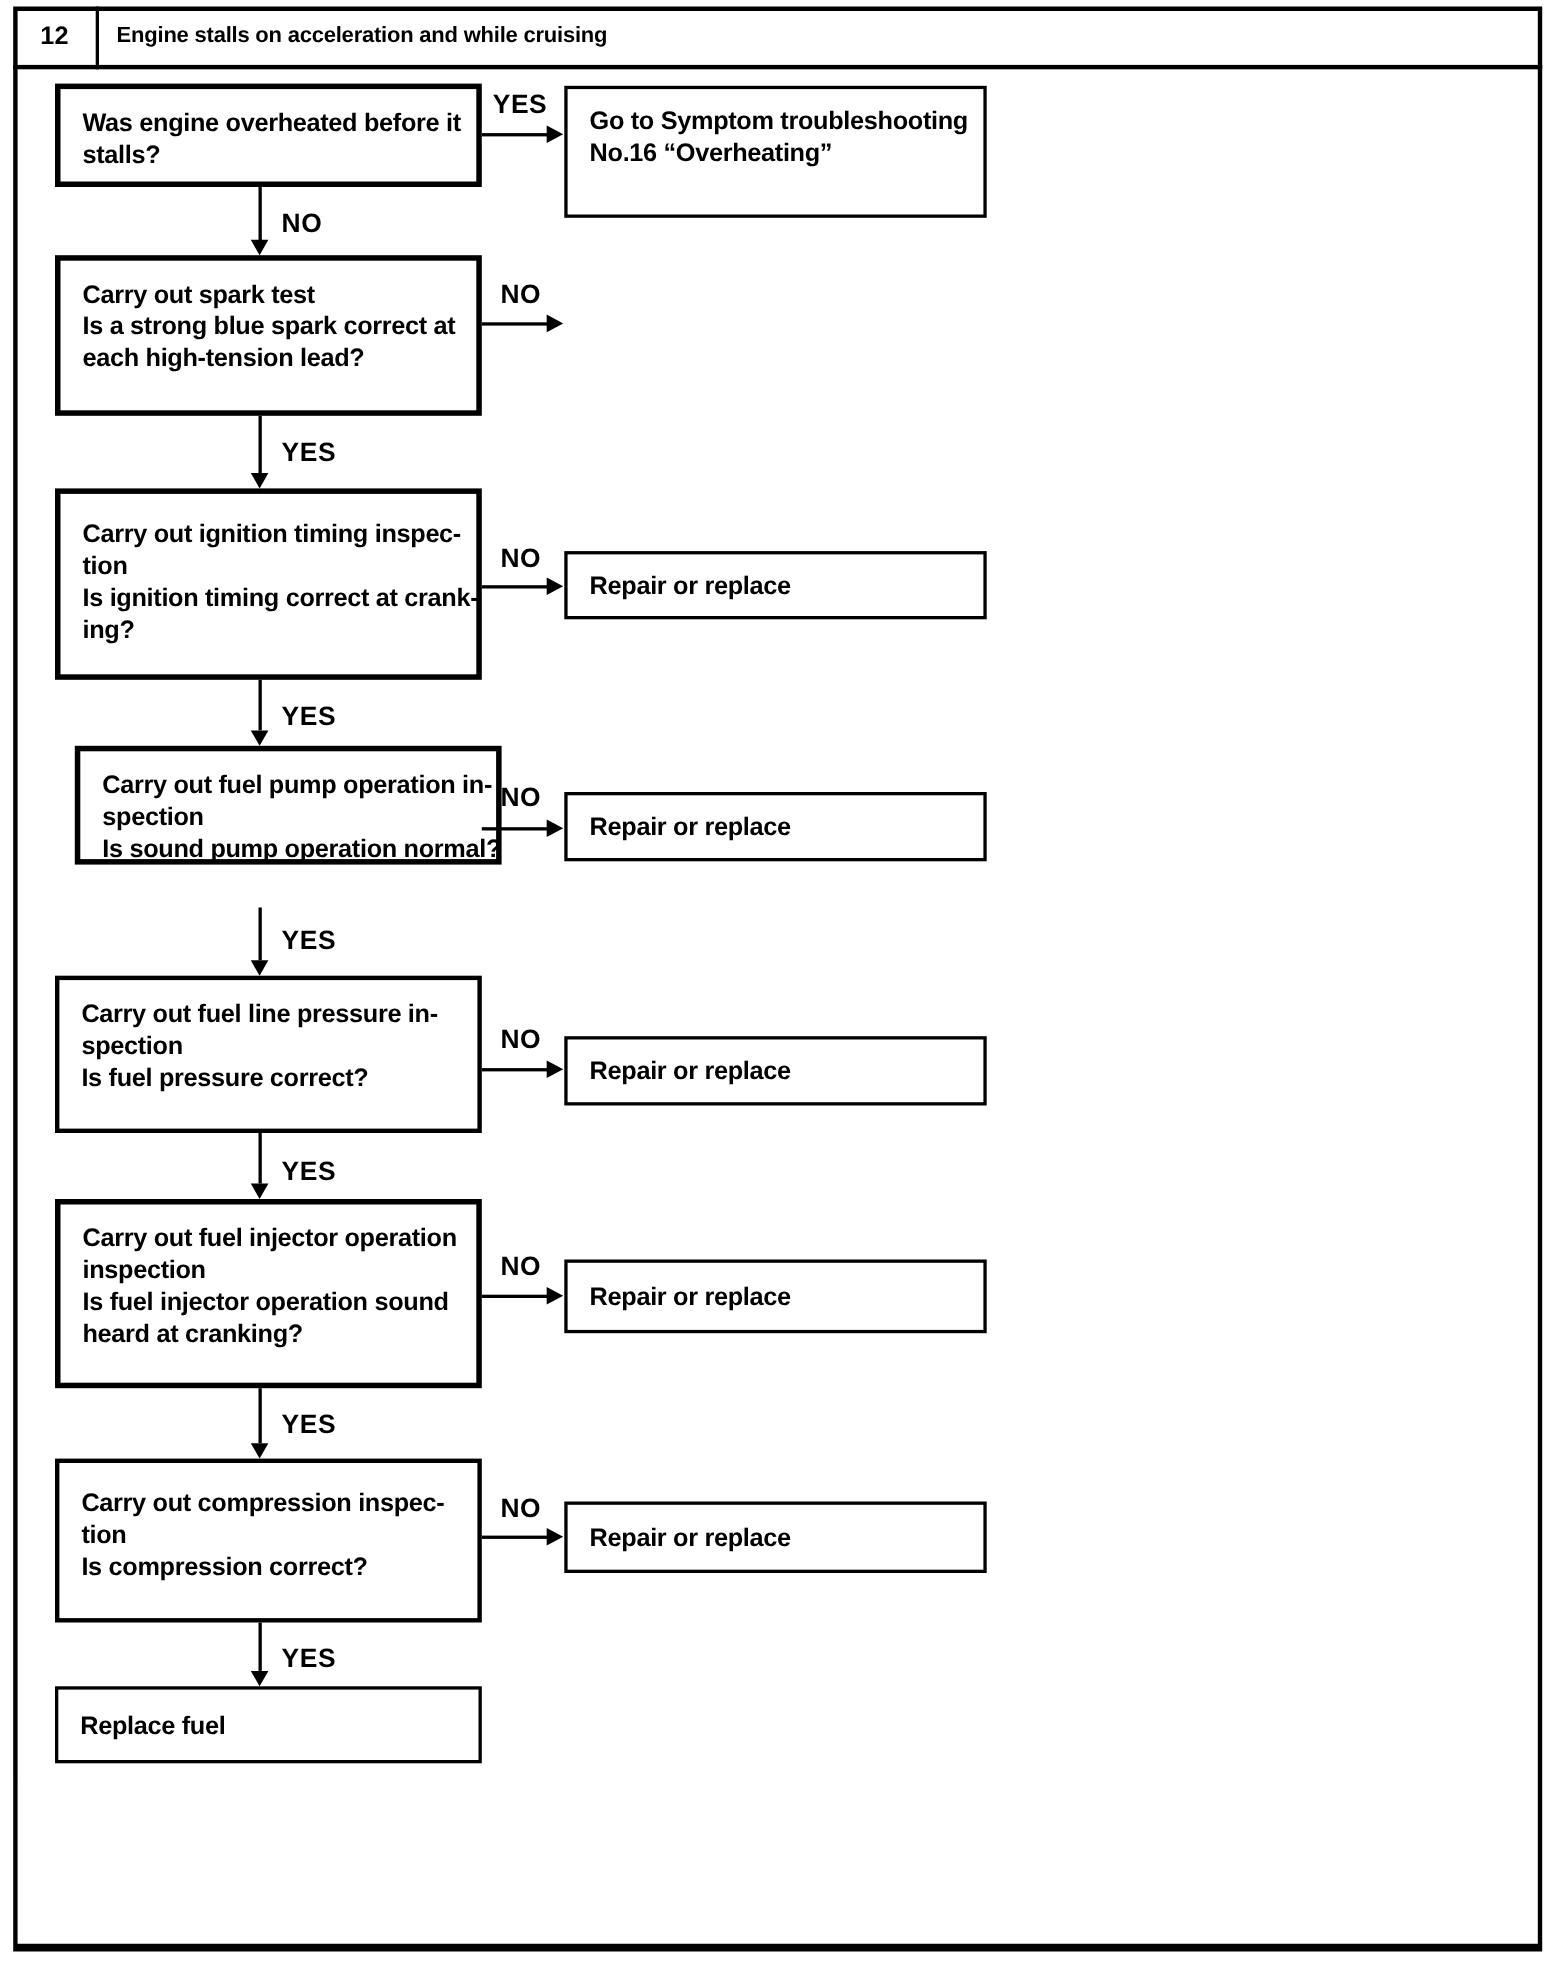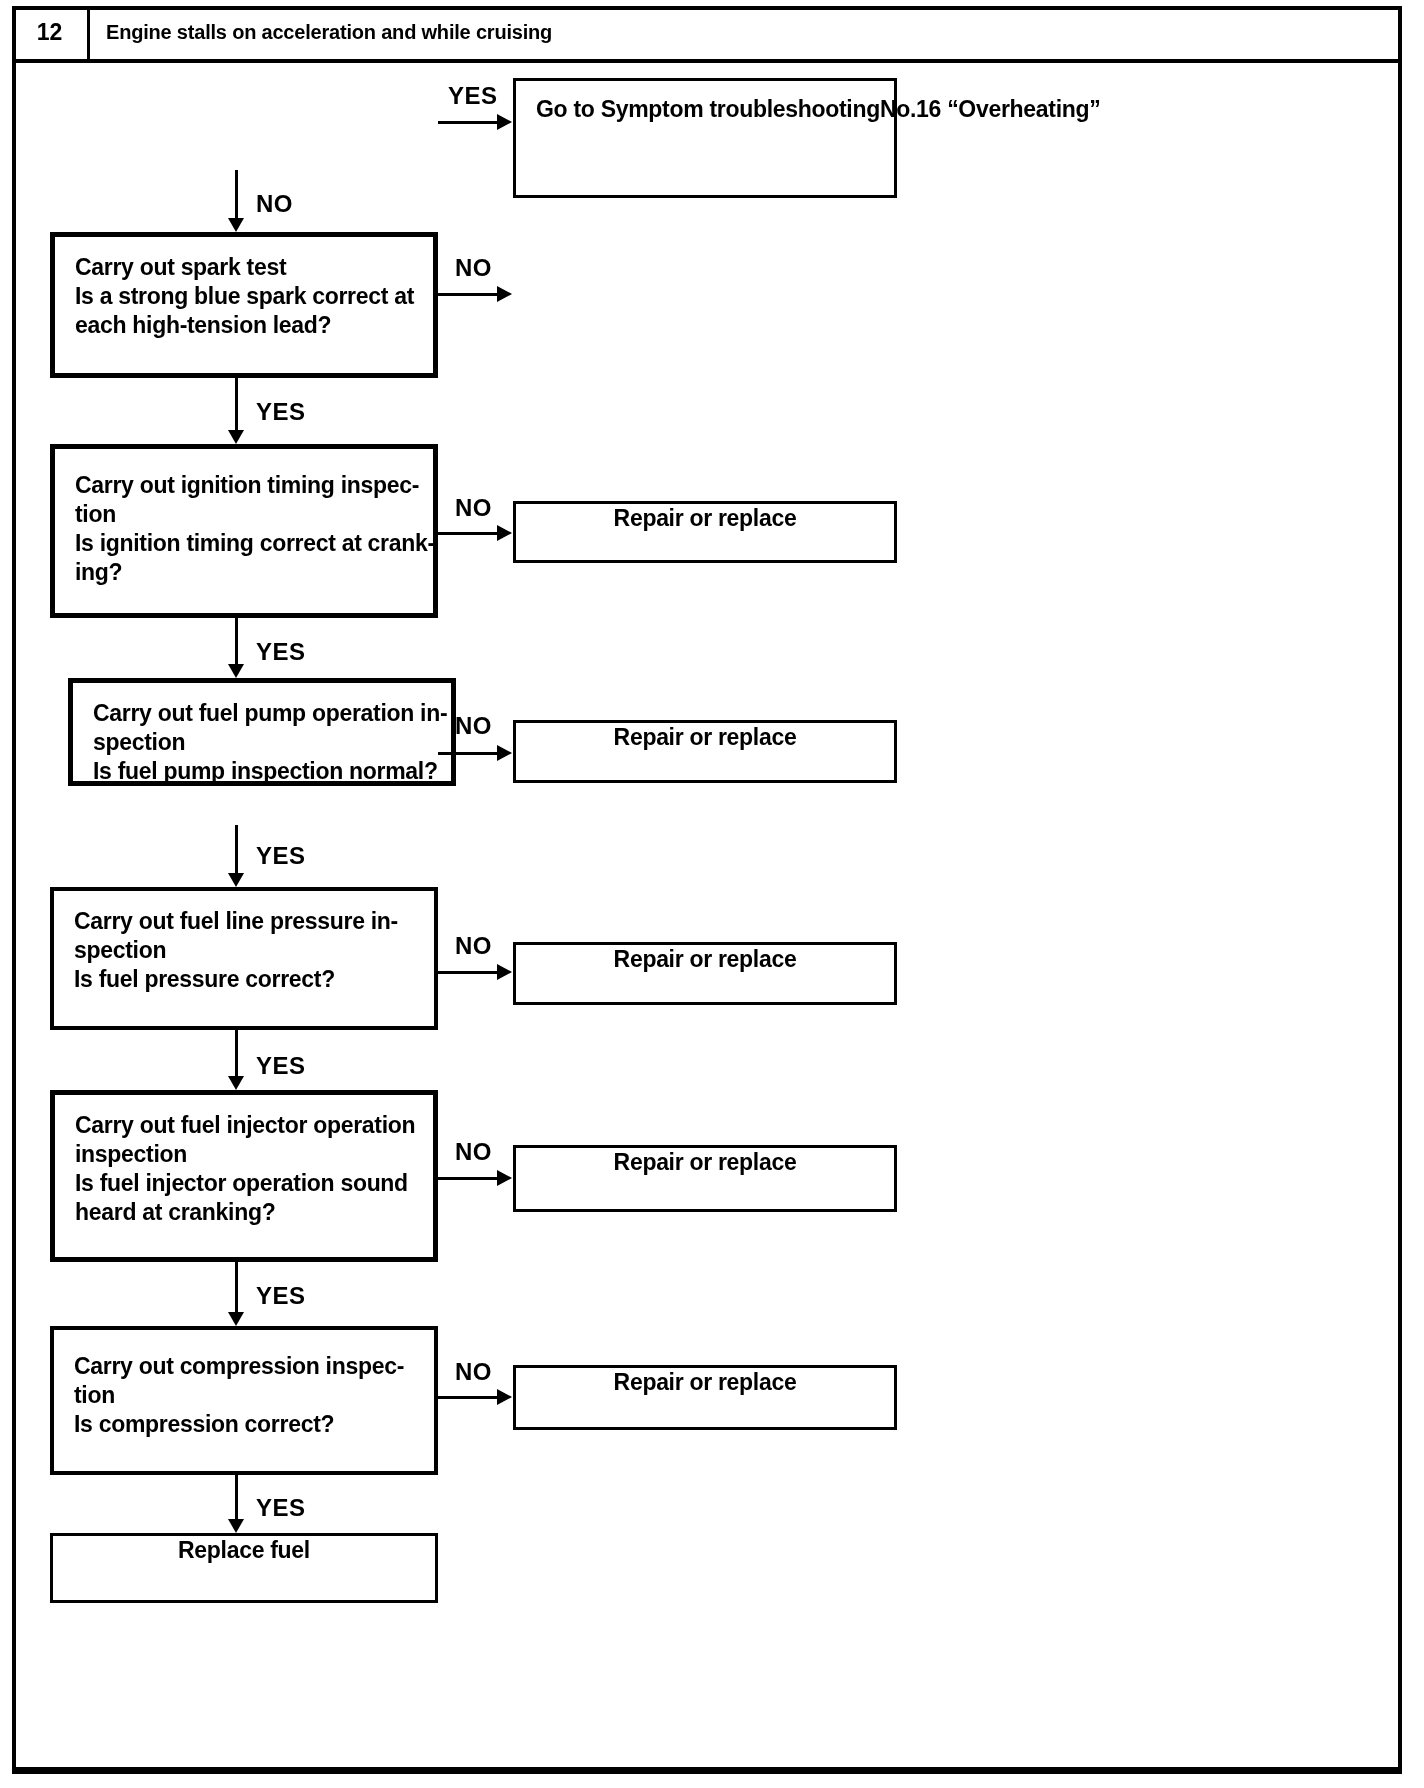--- a/index.html
+++ b/index.html
@@ -13,21 +13,21 @@
   .vline{background:#000;}
   .qbox{
     border:5px solid #000;background:#fff;
     padding:16px 20px;font-size:23px;line-height:29px;font-weight:bold;
     letter-spacing:-0.3px;white-space:nowrap;
   }
   .qbox.b4{border-width:4px;}
   .rbox{
     border:3px solid #000;background:#fff;
     font-size:23px;line-height:29px;font-weight:bold;letter-spacing:-0.3px;
-    display:flex;flex-direction:row;justify-content:center;
+    display:flex;flex-direction:column;justify-content:center;
     padding:0 20px;white-space:nowrap;
   }
   .rbox.top{justify-content:flex-start;padding-top:14px;}
   .lbl{
     font-size:24px;font-weight:bold;letter-spacing:0.5px;line-height:24px;
   }
   .head-right{
     width:0;height:0;border-top:8px solid transparent;border-bottom:8px solid transparent;
     border-left:15px solid #000;
   }
@@ -43,38 +43,42 @@
 
 <div class="page">
 
   <div class="abs frame" style="left:12px;top:6px;width:1390px;height:1768px;"></div>
 
   <div class="abs hline" style="left:12px;top:59px;width:1390px;height:4px;"></div>
   <div class="abs vline" style="left:87px;top:6px;width:3px;height:57px;"></div>
   <div class="abs hdr-num" style="left:12px;top:6px;width:75px;height:53px;">12</div>
   <div class="abs hdr-title" style="left:106px;top:6px;width:1290px;height:53px;">Engine stalls on acceleration and while cruising</div>
 
+  <div class="abs qbox" style="left:50px;top:76px;width:388px;height:94px;">
+    <div>Was engine overheated before it</div>
+    <div>stalls?</div>
+  </div>
 
   <div class="abs qbox" style="left:50px;top:232px;width:388px;height:146px;">
     <div>Carry out spark test</div>
     <div>Is a strong blue spark correct at</div>
     <div>each high-tension lead?</div>
   </div>
 
   <div class="abs qbox" style="left:50px;top:444px;width:388px;height:174px;padding-top:22px;">
     <div>Carry out ignition timing inspec-</div>
     <div>tion</div>
     <div>Is ignition timing correct at crank-</div>
     <div>ing?</div>
   </div>
 
   <div class="abs qbox" style="left:68px;top:678px;width:388px;height:108px;">
     <div>Carry out fuel pump operation in-</div>
     <div>spection</div>
-    <div>Is fuel pump inspection normal?</div>
+    <div>Is sound pump operation normal?</div>
   </div>
 
   <div class="abs qbox b4" style="left:50px;top:887px;width:388px;height:143px;">
     <div>Carry out fuel line pressure in-</div>
     <div>spection</div>
     <div>Is fuel pressure correct?</div>
   </div>
 
   <div class="abs qbox" style="left:50px;top:1090px;width:388px;height:172px;">
     <div>Carry out fuel injector operation</div>

